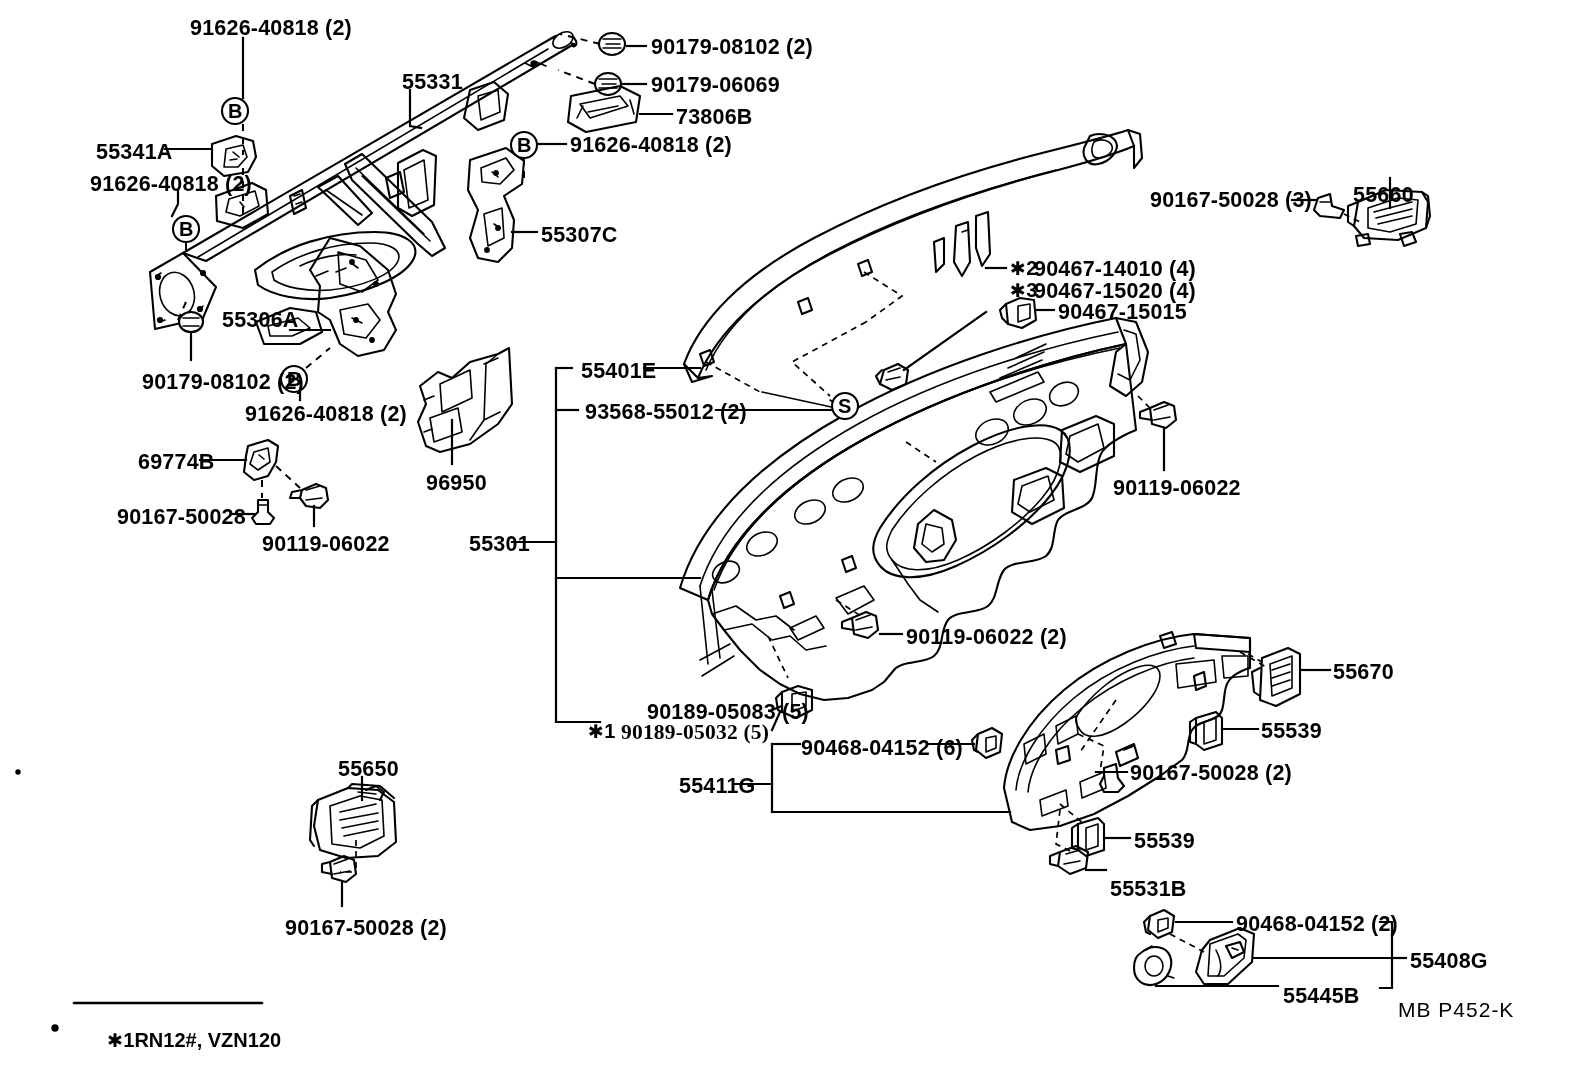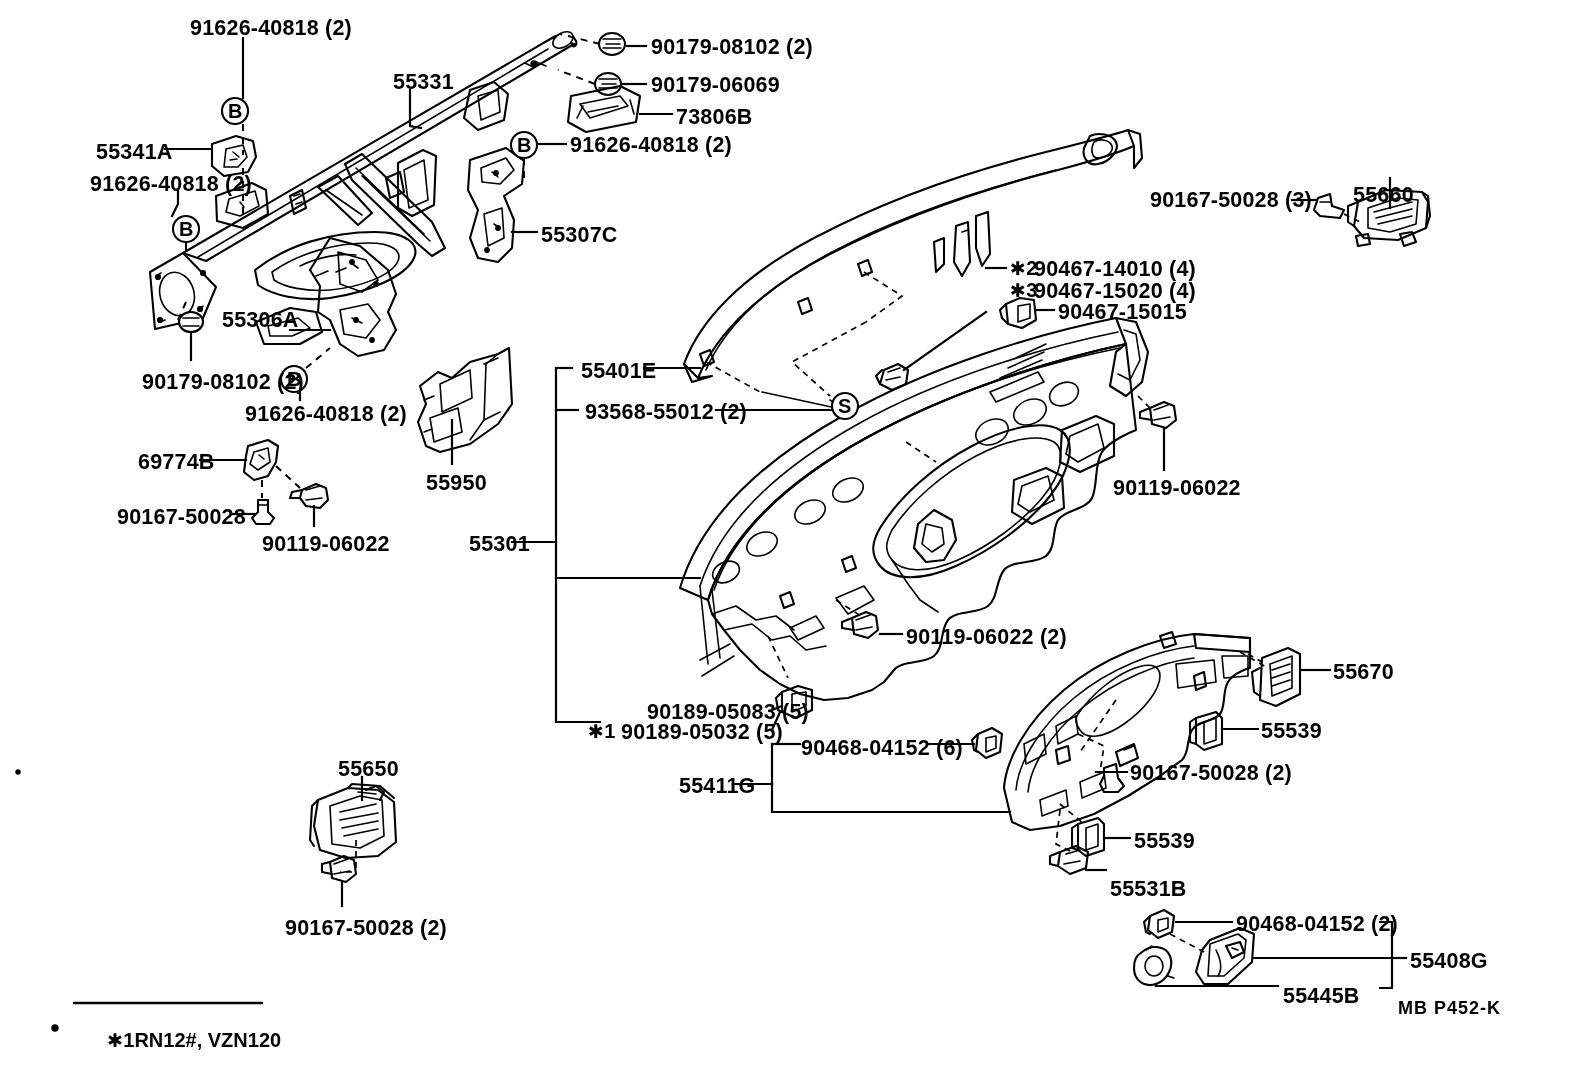--- a/index.html
+++ b/index.html
@@ -41,22 +41,22 @@
     white-space: pre;
     line-height: 1.32;
   }
   .star {
     font-family: "DejaVu Sans", sans-serif;
     font-size: 19px;
   }
   .code {
     position: absolute;
     font-family: "Liberation Sans", "DejaVu Sans", sans-serif;
-    font-weight: bold;
-    font-size: 18px;
+    font-weight: normal;
+    font-size: 21px;
     letter-spacing: 1px;
   }
 </style>
 </head>
 <body>
 
 <div id="sheet">
 
   <svg id="art" viewBox="0 0 1576 1092" xmlns="http://www.w3.org/2000/svg">
     <defs>
@@ -532,47 +532,47 @@
     </g>
 
     <path class="lnh" d="M74 1003 L262 1003" stroke-width="4"></path>
 
     <circle class="fil" cx="18" cy="772" r="2"></circle>
     <circle class="fil" cx="55" cy="1028" r="3"></circle>
   </svg>
 
   <div id="labels">
       <div class="lbl s22" style="left: 190px; top: 18px;">91626-40818 (2)</div>
-      <div class="lbl s22" style="left: 393px; top: 72px;">55331</div>
+      <div class="lbl s22" style="left: 402px; top: 72px;">55331</div>
       <div class="lbl s22" style="left: 651px; top: 37px;">90179-08102 (2)</div>
       <div class="lbl s22" style="left: 651px; top: 75px;">90179-06069</div>
       <div class="lbl s22" style="left: 676px; top: 107px;">73806B</div>
       <div class="lbl s22" style="left: 570px; top: 135px;">91626-40818 (2)</div>
       <div class="lbl s22" style="left: 96px; top: 142px;">55341A</div>
       <div class="lbl s22" style="left: 90px; top: 174px;">91626-40818 (2)</div>
       <div class="lbl s22" style="left: 541px; top: 225px;">55307C</div>
       <div class="lbl s22" style="left: 222px; top: 310px;">55306A</div>
       <div class="lbl s22" style="left: 142px; top: 372px;">90179-08102 (2)</div>
       <div class="lbl s22" style="left: 245px; top: 404px;">91626-40818 (2)</div>
-      <div class="lbl s22" style="left: 426px; top: 473px;">55950</div>
+      <div class="lbl s22" style="left: 426px; top: 473px;">96950</div>
       <div class="lbl s22" style="left: 138px; top: 452px;">69774B</div>
       <div class="lbl s22" style="left: 101px; top: 507px; margin-left: 16px;">90167-50028</div>
       <div class="lbl s22" style="left: 262px; top: 534px;">90119-06022</div>
       <div class="lbl s22" style="left: 581px; top: 361px;">55401E</div>
       <div class="lbl s22" style="left: 585px; top: 402px;">93568-55012 (2)</div>
       <div class="lbl s22" style="left: 469px; top: 534px;">55301</div>
       <div class="lbl s22" style="left: 1034px; top: 259px;">90467-14010 (4)</div>
       <div class="lbl s22" style="left: 1034px; top: 281px;">90467-15020 (4)</div>
       <div class="lbl s22" style="left: 1058px; top: 302px;">90467-15015</div>
       <div class="lbl s22" style="left: 1113px; top: 478px;">90119-06022</div>
       <div class="lbl s22" style="left: 1150px; top: 190px;">90167-50028 (3)</div>
       <div class="lbl s22" style="left: 1353px; top: 161px; margin-top: 24px;">55660</div>
       <div class="lbl s22" style="left: 906px; top: 627px;">90119-06022 (2)</div>
       <div class="lbl s22" style="left: 647px; top: 702px;">90189-05083 (5)</div>
-      <div class="lbl s22" style="left: 621px; top: 722px;">90189-05032 (5)</div>
+      <div class="lbl s22" style="left: 621px; top: 722px; font-family: Liberation Serif, serif;">90189-05032 (5)</div>
       <div class="lbl s22" style="left: 801px; top: 738px;">90468-04152 (6)</div>
       <div class="lbl s22" style="left: 679px; top: 776px;">55411G</div>
       <div class="lbl s22" style="left: 1333px; top: 662px;">55670</div>
       <div class="lbl s22" style="left: 1261px; top: 721px;">55539</div>
       <div class="lbl s22" style="left: 1130px; top: 763px;">90167-50028 (2)</div>
       <div class="lbl s22" style="left: 1134px; top: 831px;">55539</div>
       <div class="lbl s22" style="left: 1110px; top: 863px; margin-top: 16px;">55531B</div>
       <div class="lbl s22" style="left: 338px; top: 759px;">55650</div>
       <div class="lbl s22" style="left: 285px; top: 918px;">90167-50028 (2)</div>
       <div class="lbl s22" style="left: 1236px; top: 914px;">90468-04152 (2)</div>

